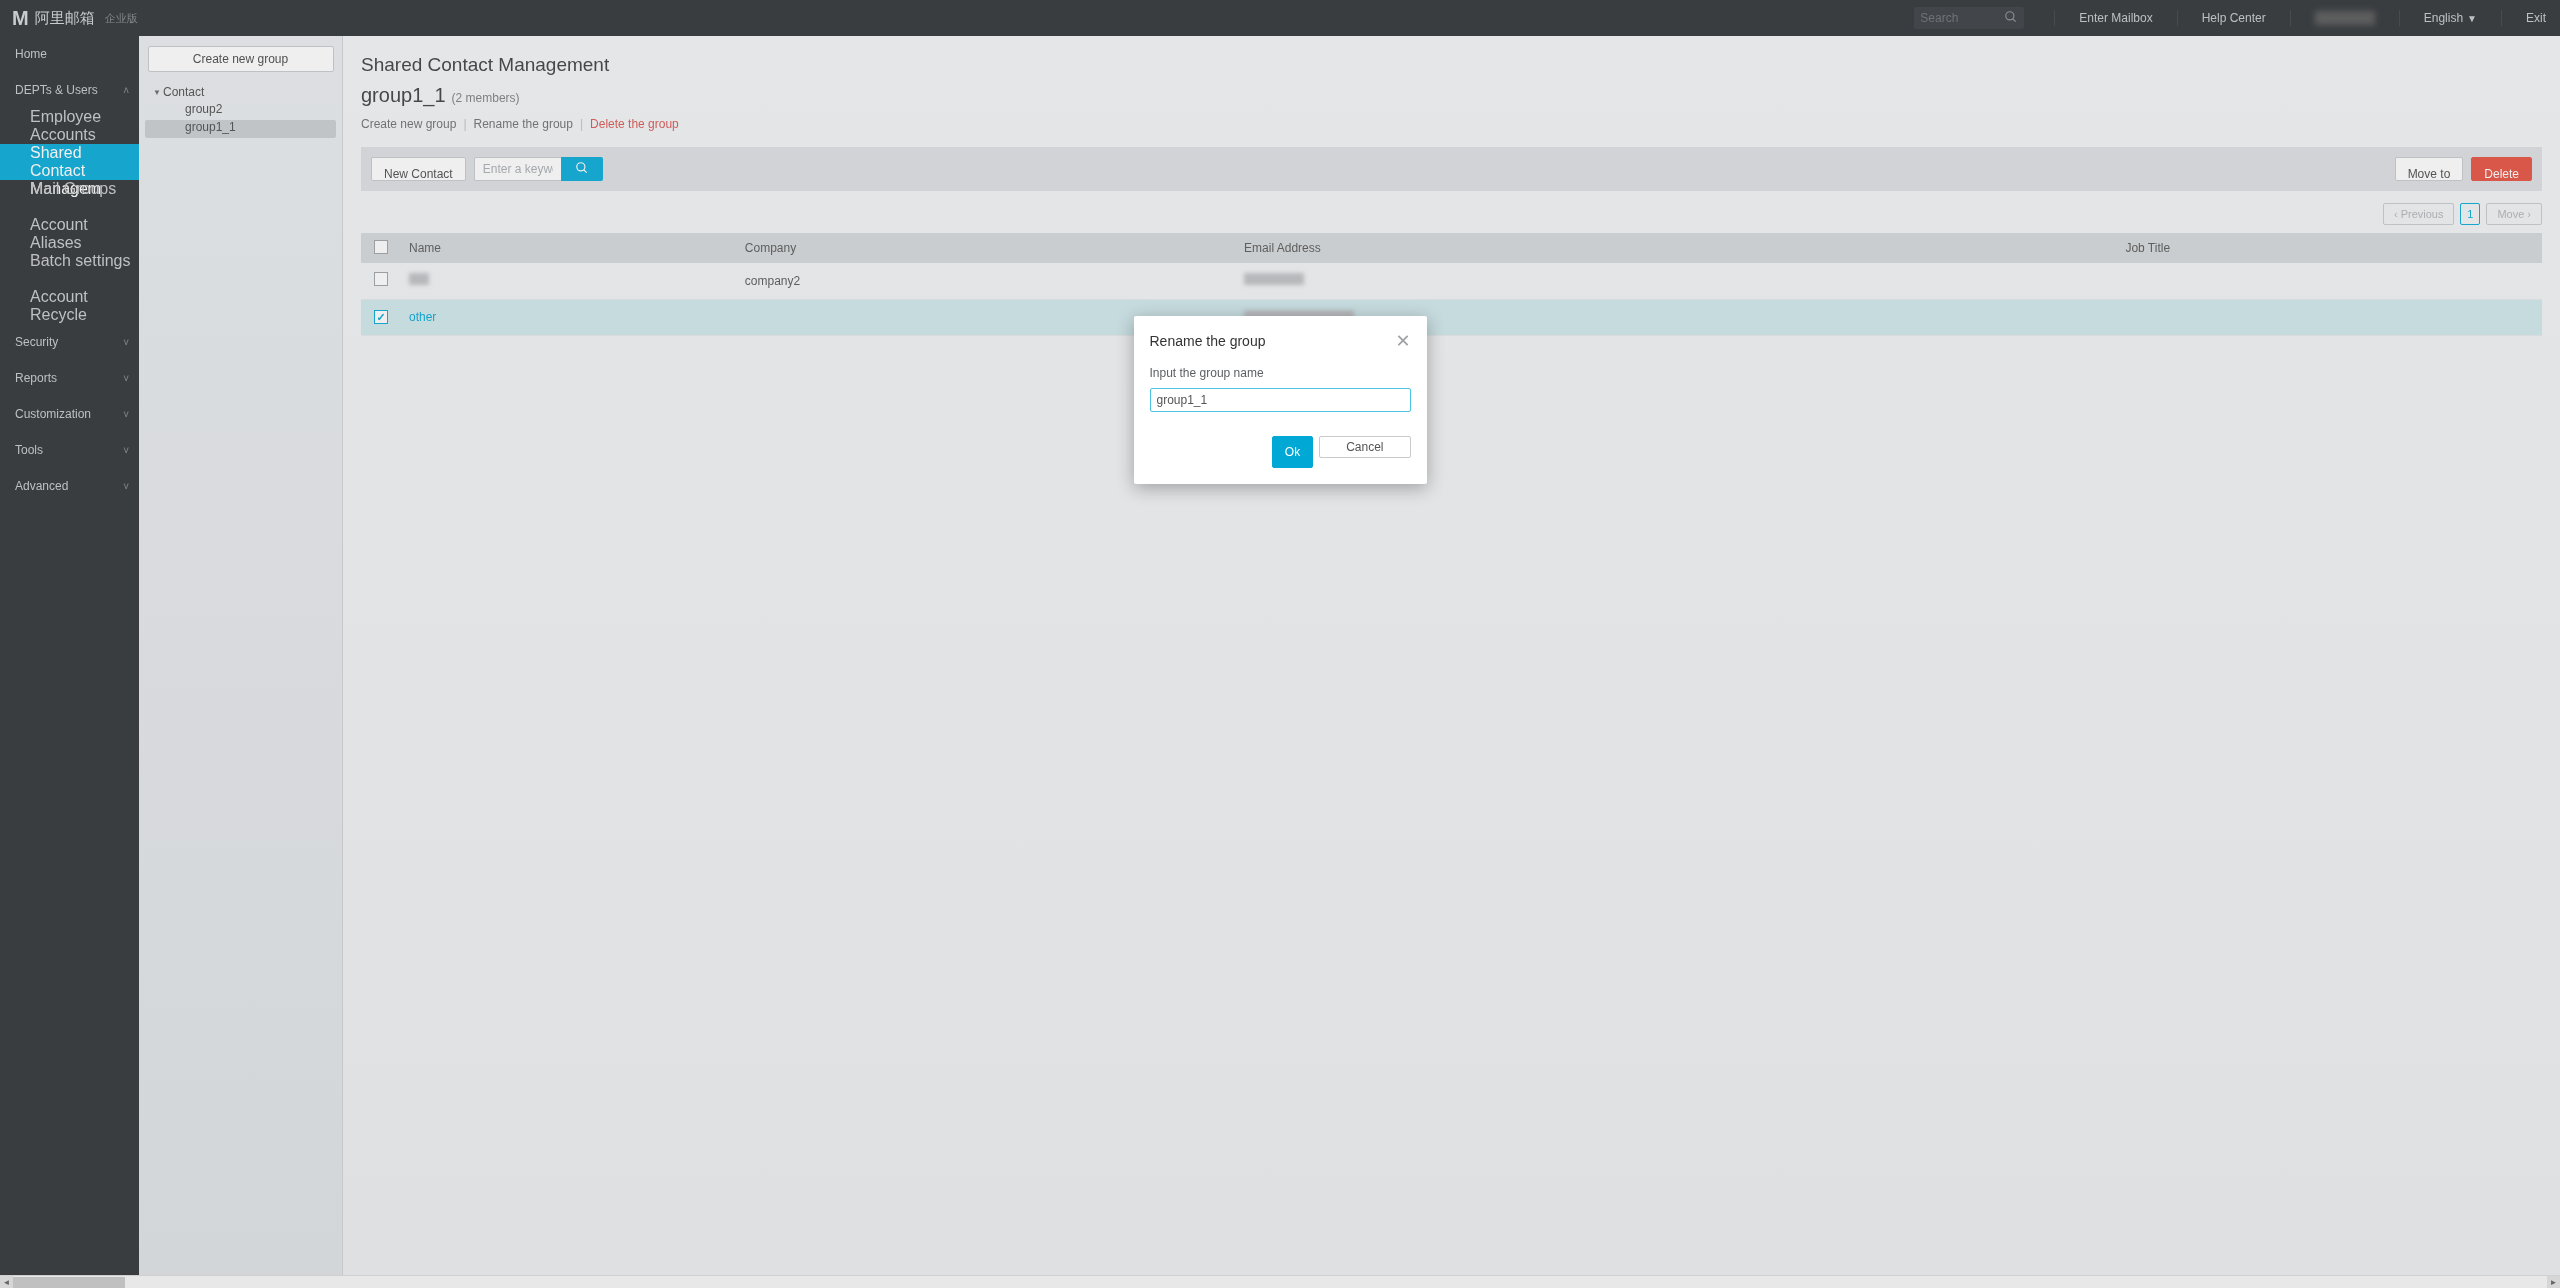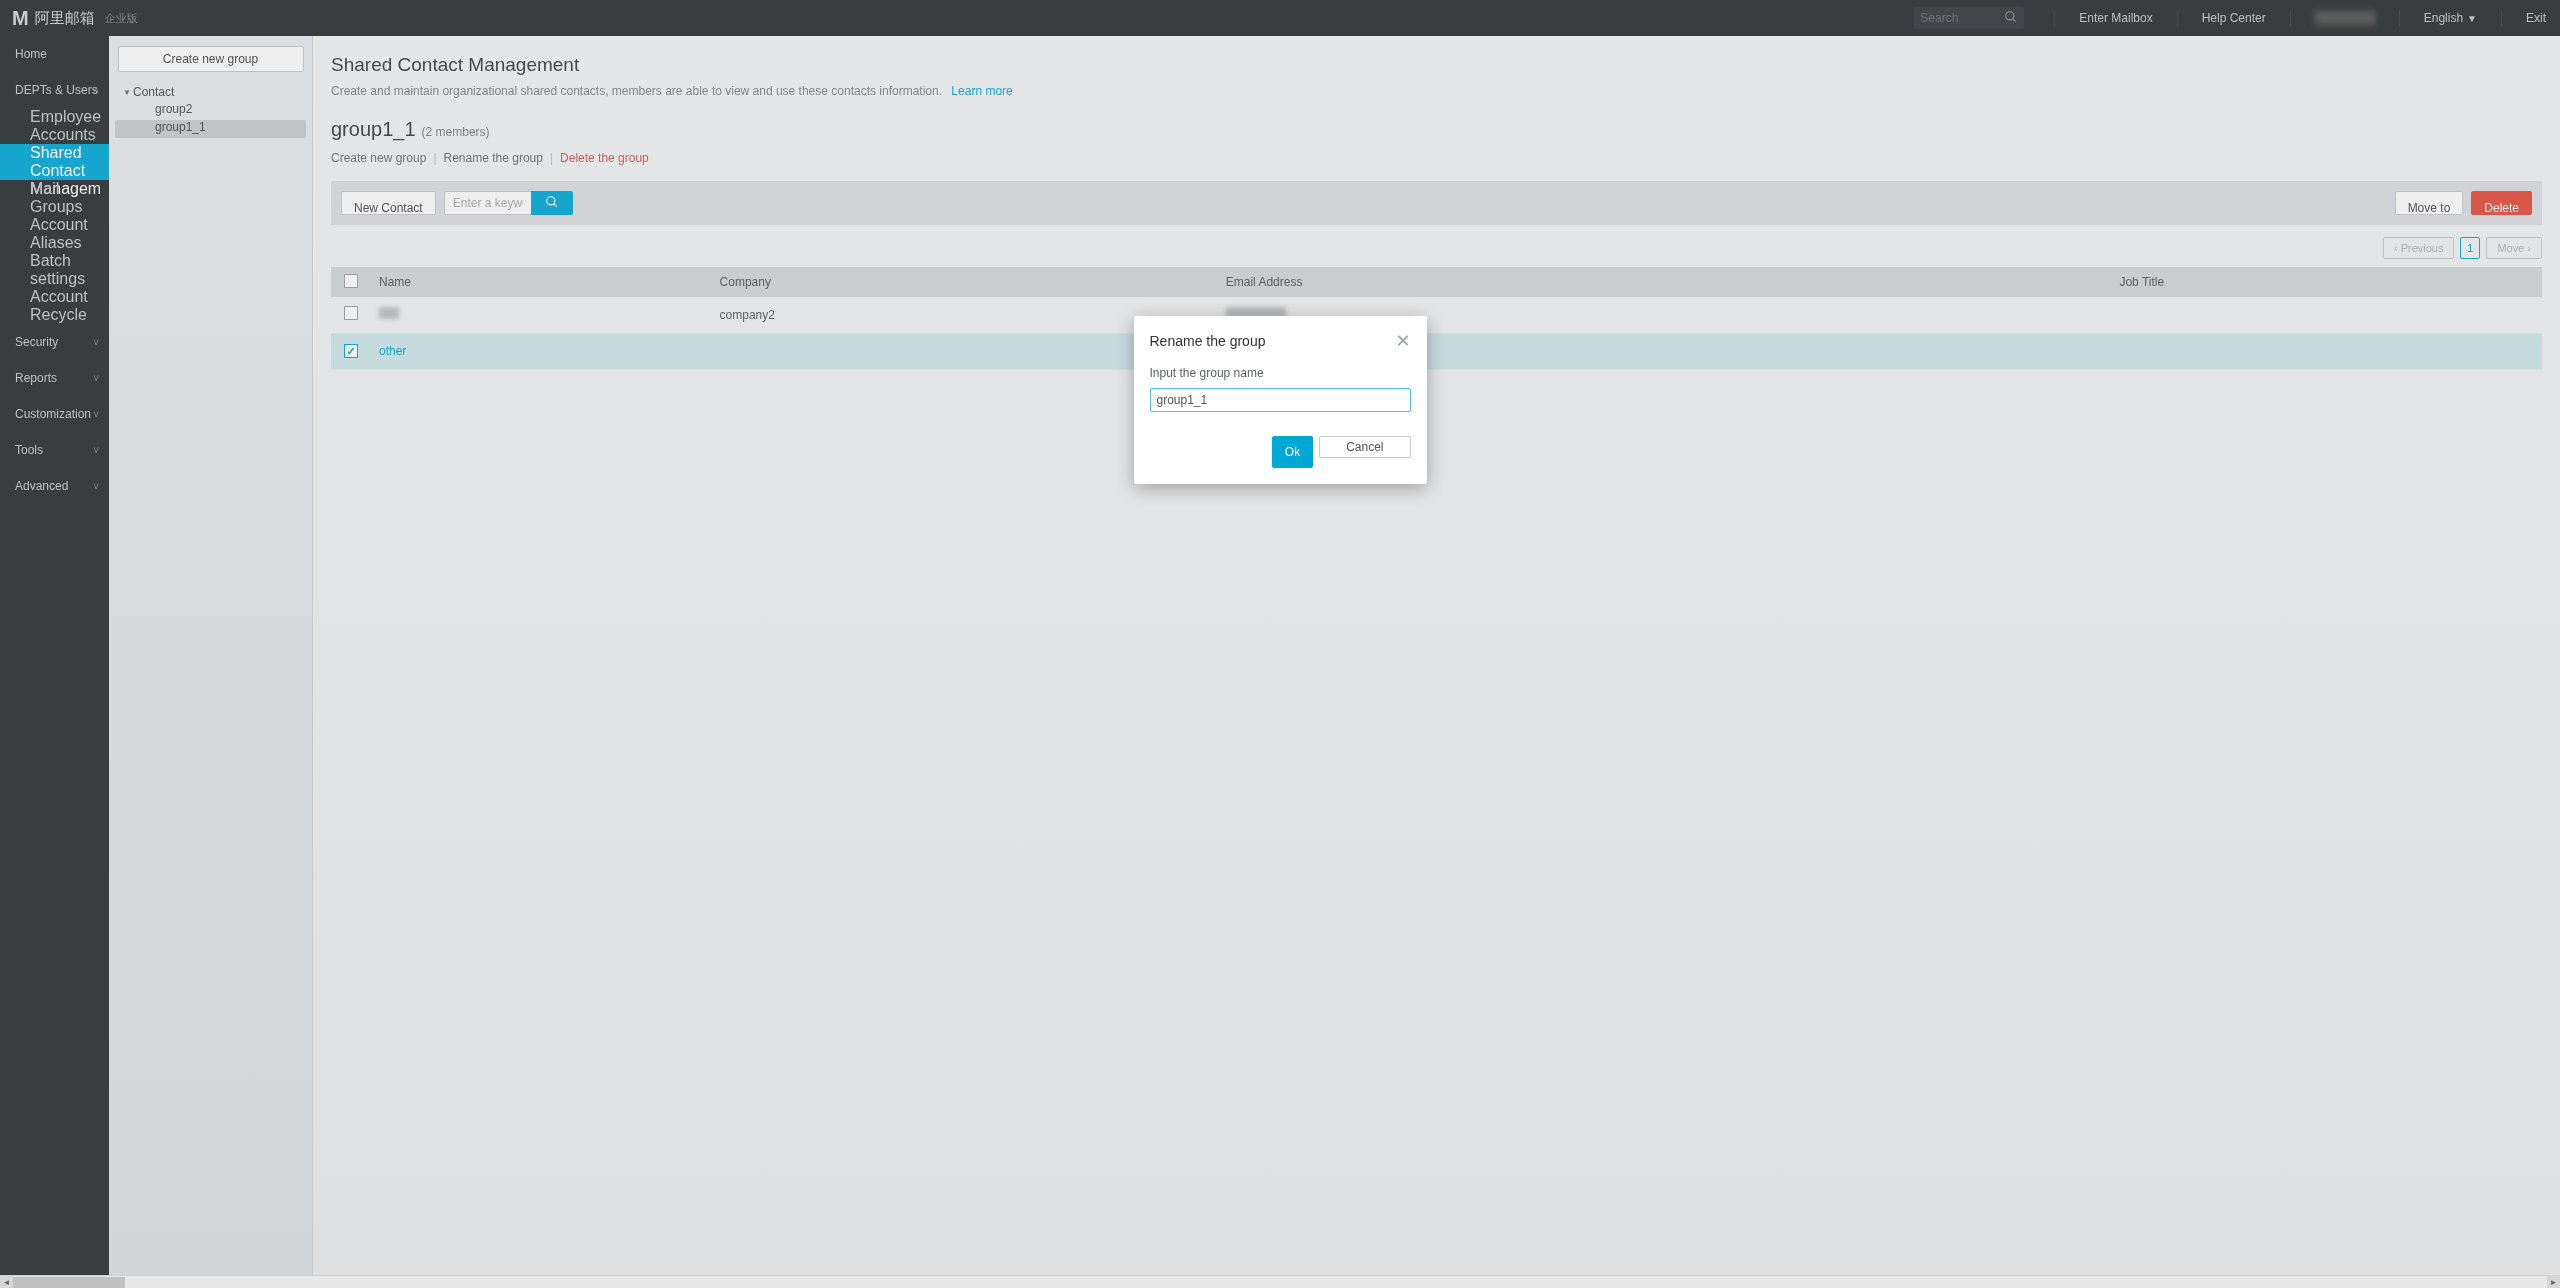--- a/index.html
+++ b/index.html
@@ -20,21 +20,21 @@
 .topbar .toplink { color: #c6c8ca; cursor: pointer; margin: 0 12px; font-size: 12px; }
 .topbar .blur { filter: blur(3px); background: #555; width: 60px; height: 14px; }
 .topbar .lang { display: flex; align-items: center; cursor: pointer; }
 .topbar .lang .chev { margin-left: 4px; font-size: 10px; }
 .topbar .exit { margin-right: 14px; cursor: pointer; }
 
 
 .layout { display: flex; height: calc(100% - 36px - 13px); }
 
 
-.leftnav { width: 109px; background: #2a2e32; color: #c6c8ca; flex-shrink: 0; }
+.leftnav { width: 139px; background: #2a2e32; color: #c6c8ca; flex-shrink: 0; }
 .leftnav .nav-item { display: flex; align-items: center; height: 36px; padding-left: 15px; cursor: pointer; font-size: 12px; position: relative; }
 .leftnav .nav-item.parent .chev { position: absolute; right: 10px; font-size: 10px; color: #888; }
 .leftnav .sub-item { display: flex; align-items: flex-start; height: 36px; padding-left: 30px; cursor: pointer; font-size: 16px; }
 .leftnav .sub-item.active { background: #00a8d6; color: #fff; }
 
 
 .treepanel { width: 204px; background: linear-gradient(180deg, #e9ecef 0%, #dfe2e5 100%); border-right: 1px solid #cfd3d6; flex-shrink: 0; padding-top: 10px; }
 .create-group-btn { display: block; margin: 0 auto 10px auto; width: 186px; height: 26px; line-height: 24px; text-align: center; background: #fff; border: 1px solid #c7cbce; border-radius: 2px; font-size: 12px; color: #464646; cursor: pointer; }
 .tree { padding: 0 6px; }
 .tree-node { display: flex; align-items: center; height: 20px; padding-left: 8px; font-size: 12px; color: #4a4a4a; cursor: pointer; border-radius: 2px; }
@@ -192,24 +192,20 @@
           <span>group2</span>
         </div>
       <div class="tree-child active">
           <span>group1_1</span>
         </div>
     </div>
   </div>
 
   <div class="main">
     <div class="page-title">Shared Contact Management</div>
-    <div class="page-desc">
-      <span>Create and maintain organizational shared contacts, members are able to view and use these contacts information.</span>
-      <span class="learn">Learn more</span>
-    </div>
 
     <div class="group-header">
       <span class="gname">group1_1</span>
       <span class="gcount">(2 members)</span>
     </div>
 
     <div class="group-links">
       <span class="glink">Create new group</span>
       <span class="gsep">|</span>
       <span class="glink">Rename the group</span>

